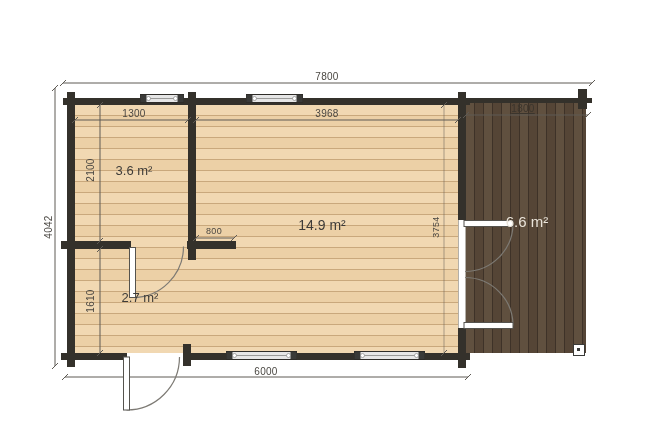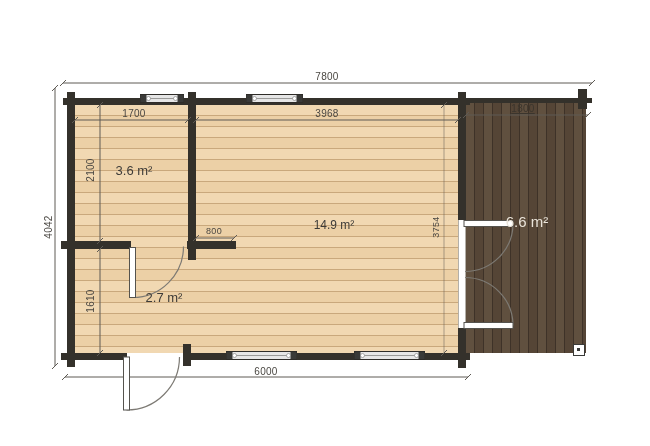--- a/index.html
+++ b/index.html
@@ -55,22 +55,22 @@
     color:var(--dim-text); text-align:center; letter-spacing:.3px;
   }
   .dimtext.small { font-size:9px; }
   .dimtext.ondark { color:var(--dim-text-dark-bg);text-decoration:underline; }
   .vert { transform:rotate(-90deg); }
   .roomlabel {
     position:absolute; width:80px; text-align:center;
     color:var(--label-text); line-height:16px;
   }
   #area-room-small  { left:94px;  top:163px; font-size:13px; }
-  #area-room-main   { left:294px; top:217px; font-size:12px; }
-  #area-room-entry  { left:100px; top:290px; font-size:13px;padding-left:24px; }
+  #area-room-main   { left:282px; top:217px; font-size:14px; }
+  #area-room-entry  { left:100px; top:290px; font-size:13px; }
   #area-terrace     { left:487px; top:214px; font-size:15px; color:var(--label-text-on-dark); }
 </style>
 </head>
 <body>
 
 <div id="stage">
 
   <div id="floor-light" class="floor"></div>
   <div id="floor-dark" class="floor"></div>
 
@@ -172,21 +172,21 @@
     </g>
     <g>
       <path class="arc" d="M 513 223.5 A 48 48 0 0 1 465 271.5"></path>
       <path class="arc" d="M 513 325.5 A 48 48 0 0 0 465 277.5"></path>
       <rect class="leaf" x="464" y="220.5" width="49" height="6"></rect>
       <rect class="leaf" x="464" y="322.5" width="49" height="6"></rect>
     </g>
   </svg>
 
   <div class="dimtext" style="left:297px;top:71px">7800</div>
-  <div class="dimtext" style="left:104px;top:108px">1700</div>
+  <div class="dimtext" style="left:104px;top:108px">1300</div>
   <div class="dimtext" style="left:297px;top:108px">3968</div>
   <div class="dimtext ondark" style="left:493px;top:103px">1800</div>
   <div class="dimtext vert" style="left:19px;top:221px">4042</div>
   <div class="dimtext vert" style="left:61px;top:164px">2100</div>
   <div class="dimtext vert" style="left:61px;top:295px">1610</div>
   <div class="dimtext vert small" style="left:406px;top:221px">3754</div>
   <div class="dimtext small" style="left:184px;top:225px">800</div>
   <div class="dimtext" style="left:236px;top:366px">6000</div>
 
   <div id="area-room-small" class="roomlabel">3.6 m²</div>

